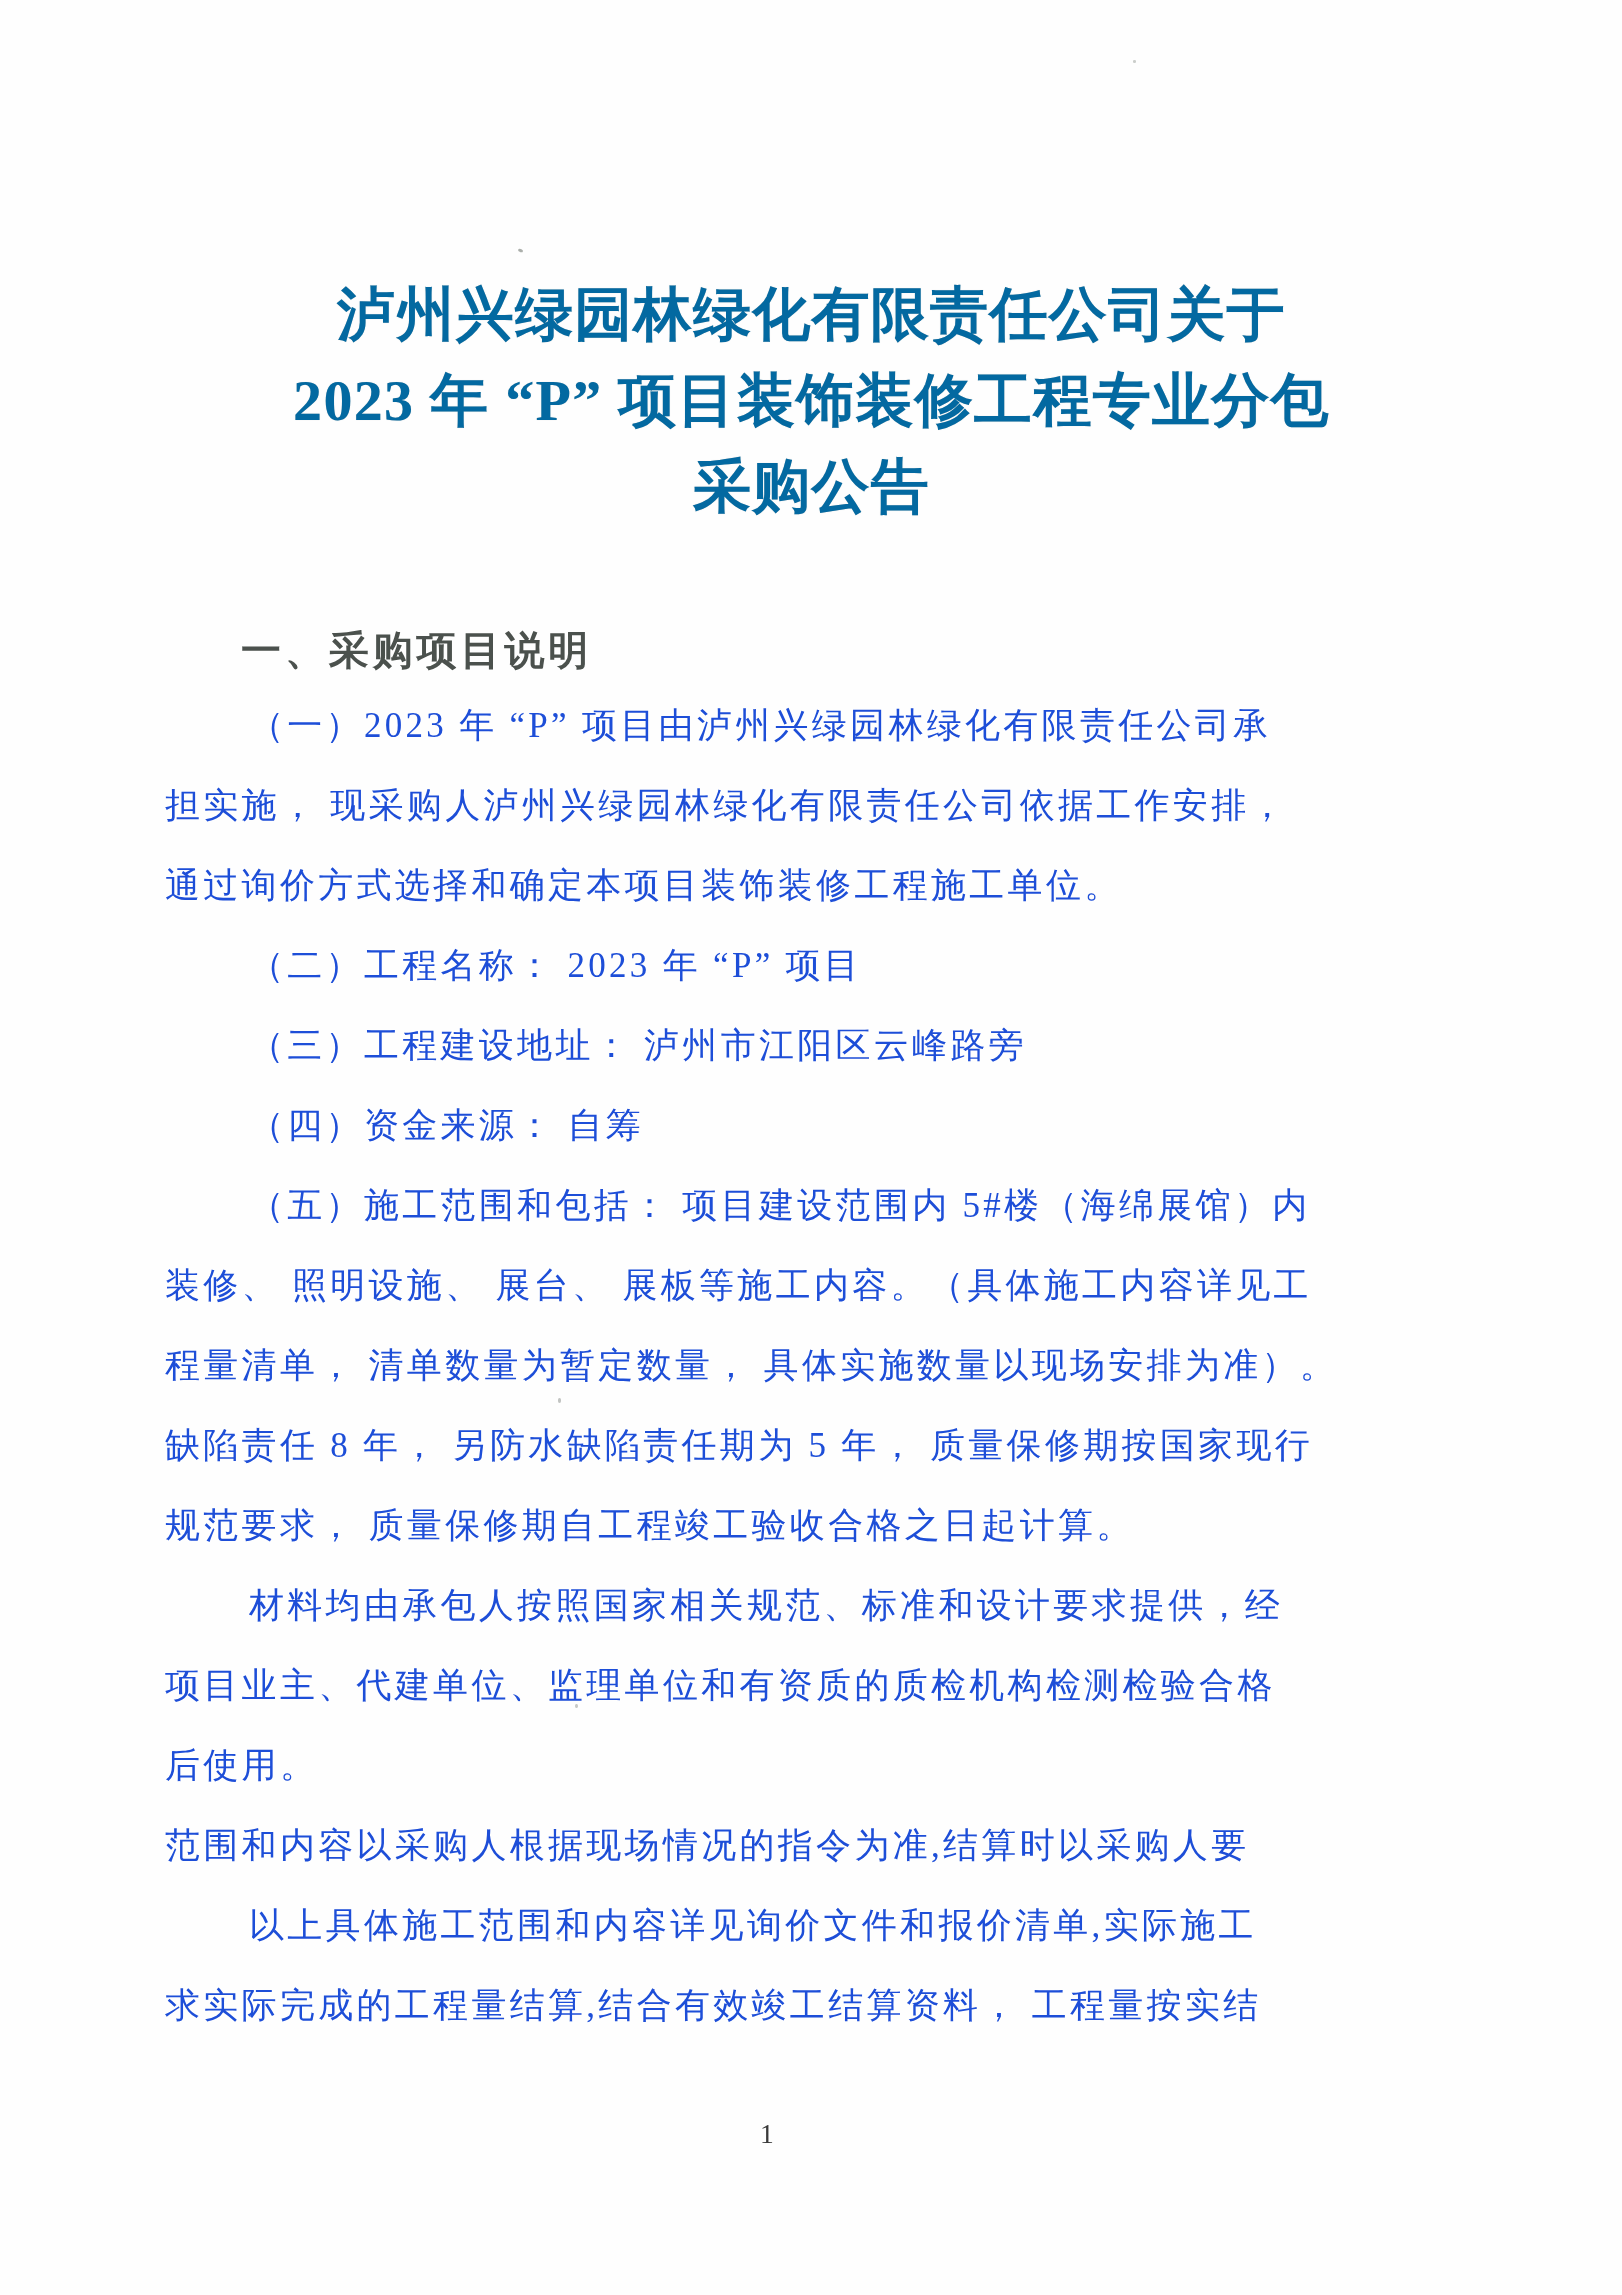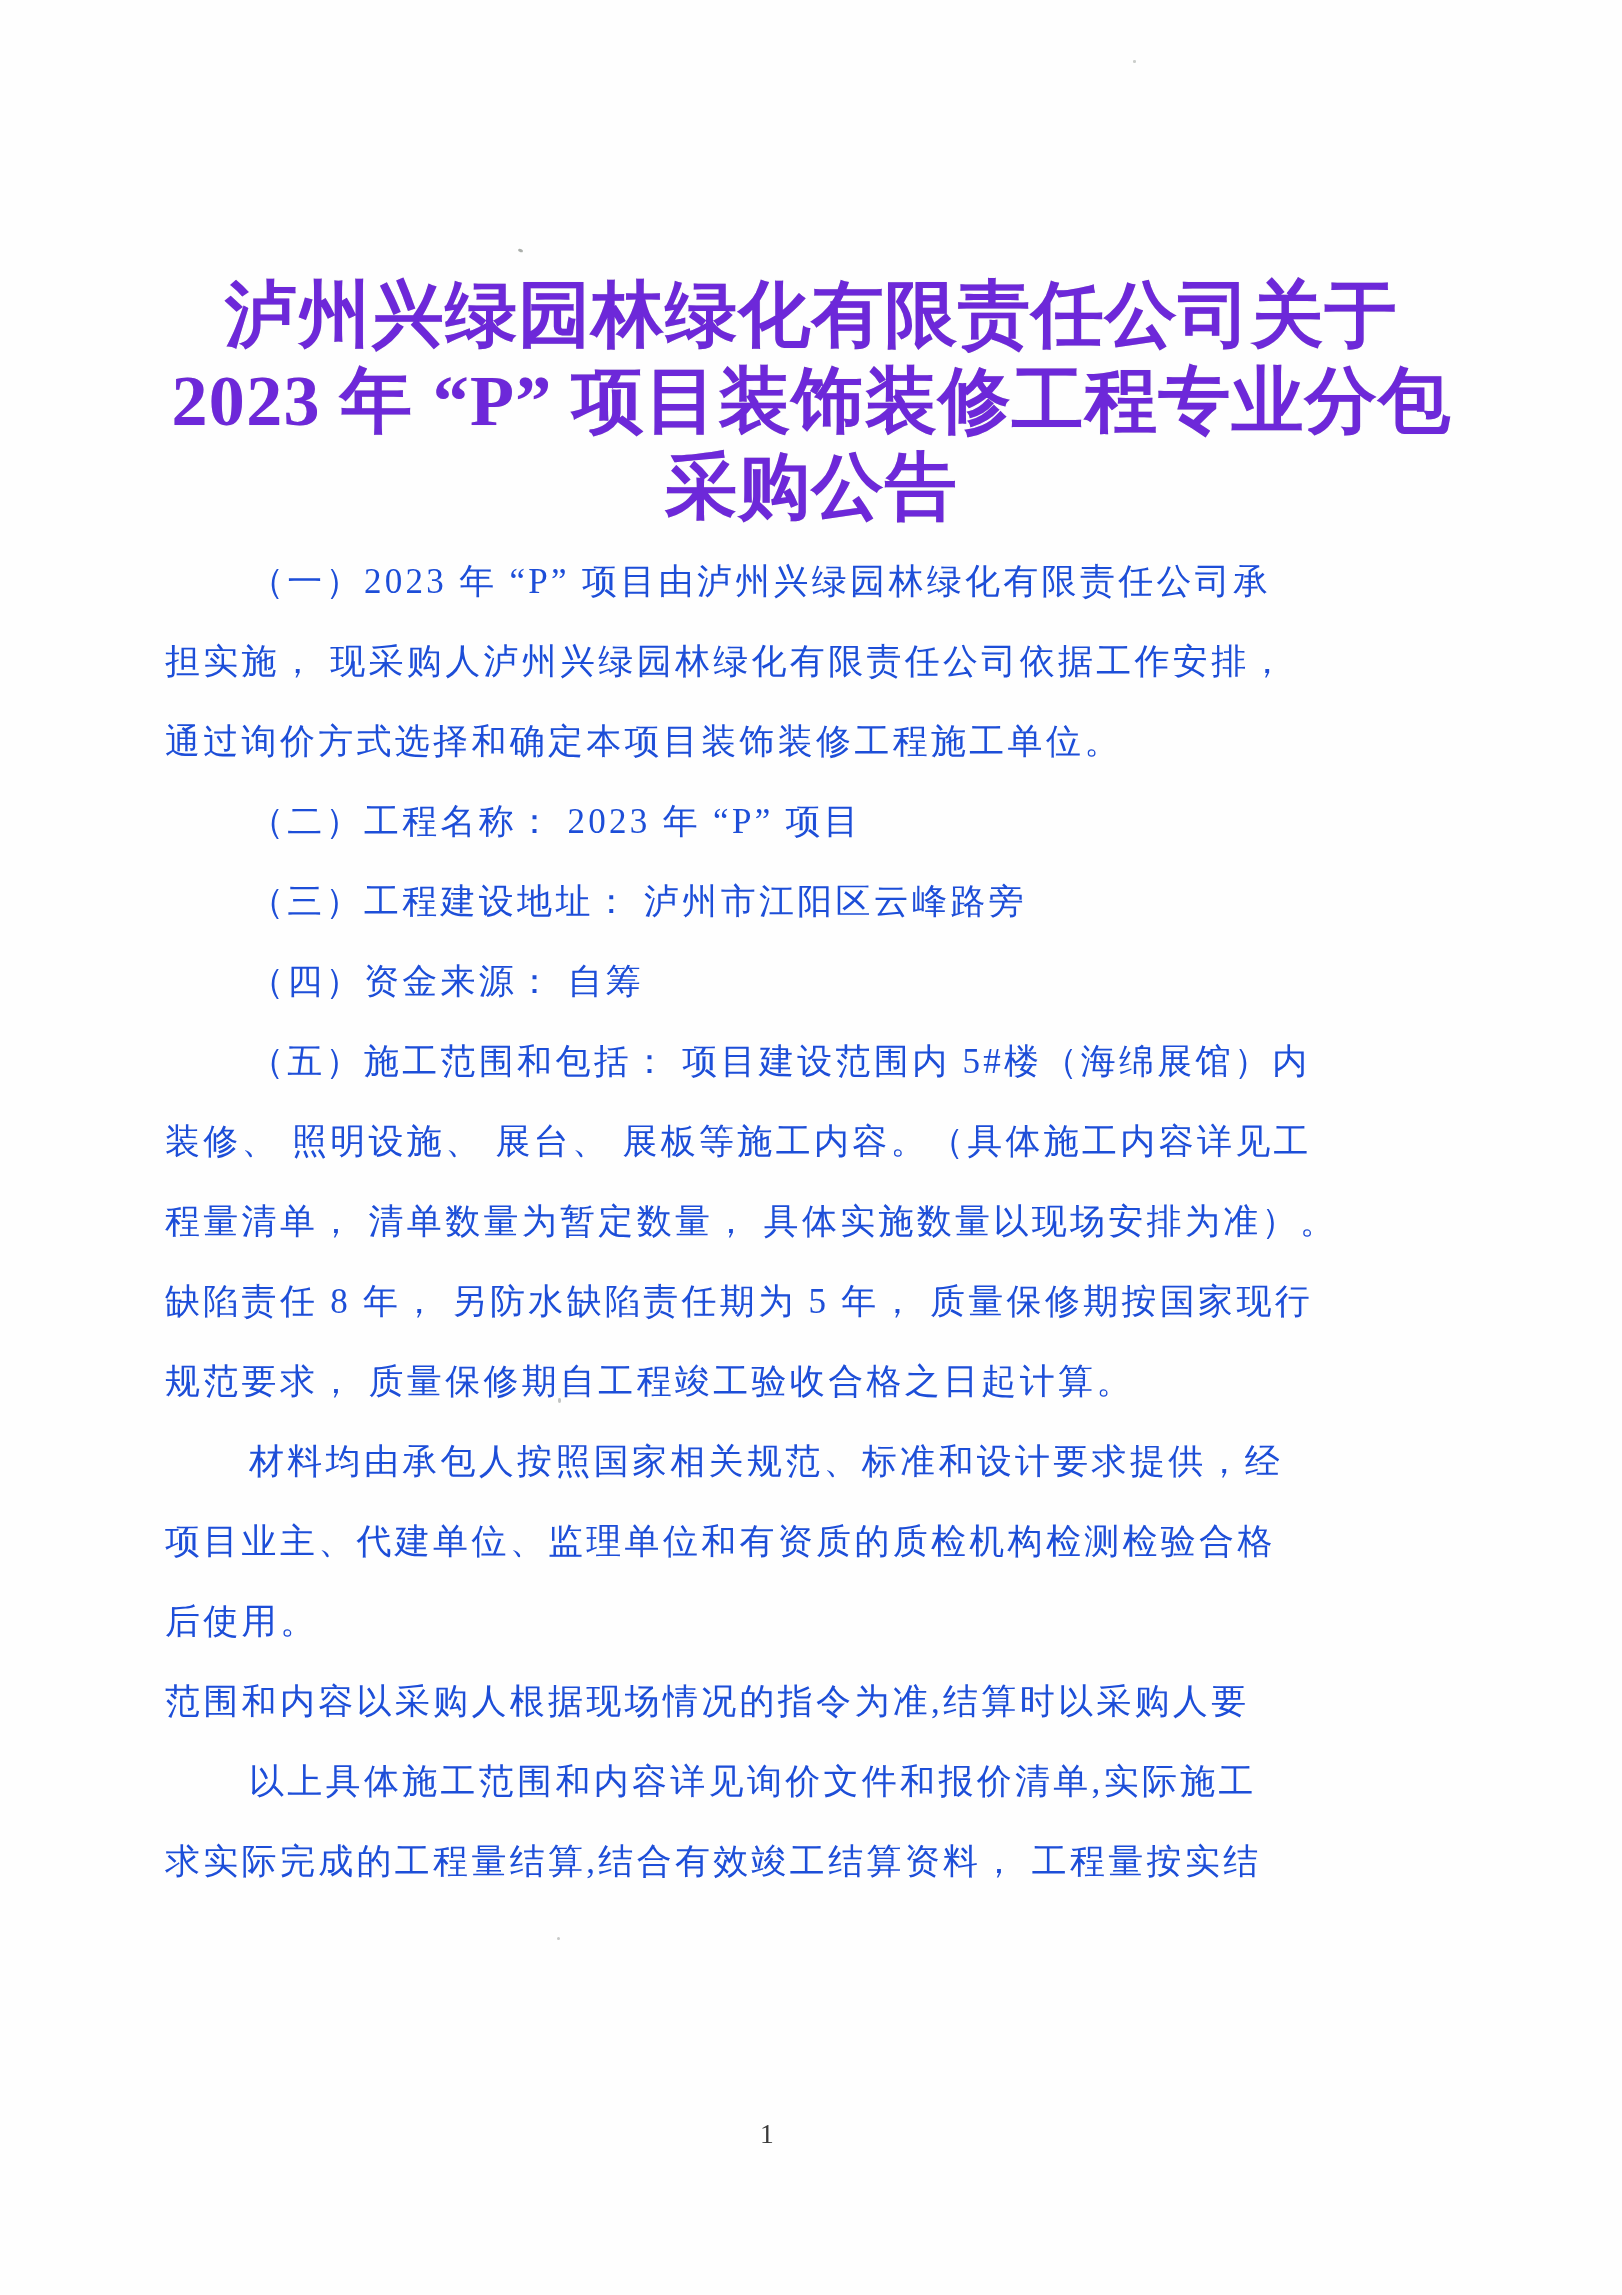--- a/index.html
+++ b/index.html
@@ -17,24 +17,24 @@
     font-family: "Liberation Serif", "DejaVu Serif", serif;
   }
   
   .title-block {
     padding-top: 272px;
     text-align: center;
   }
   .title-line {
     font-family: "Liberation Serif", "DejaVu Serif", serif;
     font-weight: 700;
-    font-size: 72px;
+    font-size: 58px;
     line-height: 86px;
     letter-spacing: 1.3px;
-    color: #6d28d9;
+    color: #0369a1;
     text-shadow: 0 0 0.7px rgba(83,93,87,0.35);
   }
   
   .section-heading {
     margin-top: 97px;
     margin-left: 241px;
     font-family: "DejaVu Sans", "Liberation Sans", sans-serif;
     font-weight: 700;
     font-size: 40px;
     line-height: 47px;
@@ -82,20 +82,21 @@
 <body>
 
 <div class="page">
 
   <div class="title-block">
     <div class="title-line">泸州兴绿园林绿化有限责任公司关于</div>
     <div class="title-line">2023 年 “P” 项目装饰装修工程专业分包</div>
     <div class="title-line">采购公告</div>
   </div>
 
+  <div class="section-heading">一、采购项目说明</div>
 
   <div class="body-block">
     <div class="body-line indent">（一）2023 年 “P” 项目由泸州兴绿园林绿化有限责任公司承</div>
     <div class="body-line">担实施， 现采购人泸州兴绿园林绿化有限责任公司依据工作安排，</div>
     <div class="body-line">通过询价方式选择和确定本项目装饰装修工程施工单位。</div>
     <div class="body-line indent">（二）工程名称： 2023 年 “P” 项目</div>
     <div class="body-line indent">（三）工程建设地址： 泸州市江阳区云峰路旁</div>
     <div class="body-line indent">（四）资金来源： 自筹</div>
     <div class="body-line indent">（五）施工范围和包括： 项目建设范围内 5#楼（海绵展馆）内</div>
     <div class="body-line">装修、 照明设施、 展台、 展板等施工内容。（具体施工内容详见工</div>

